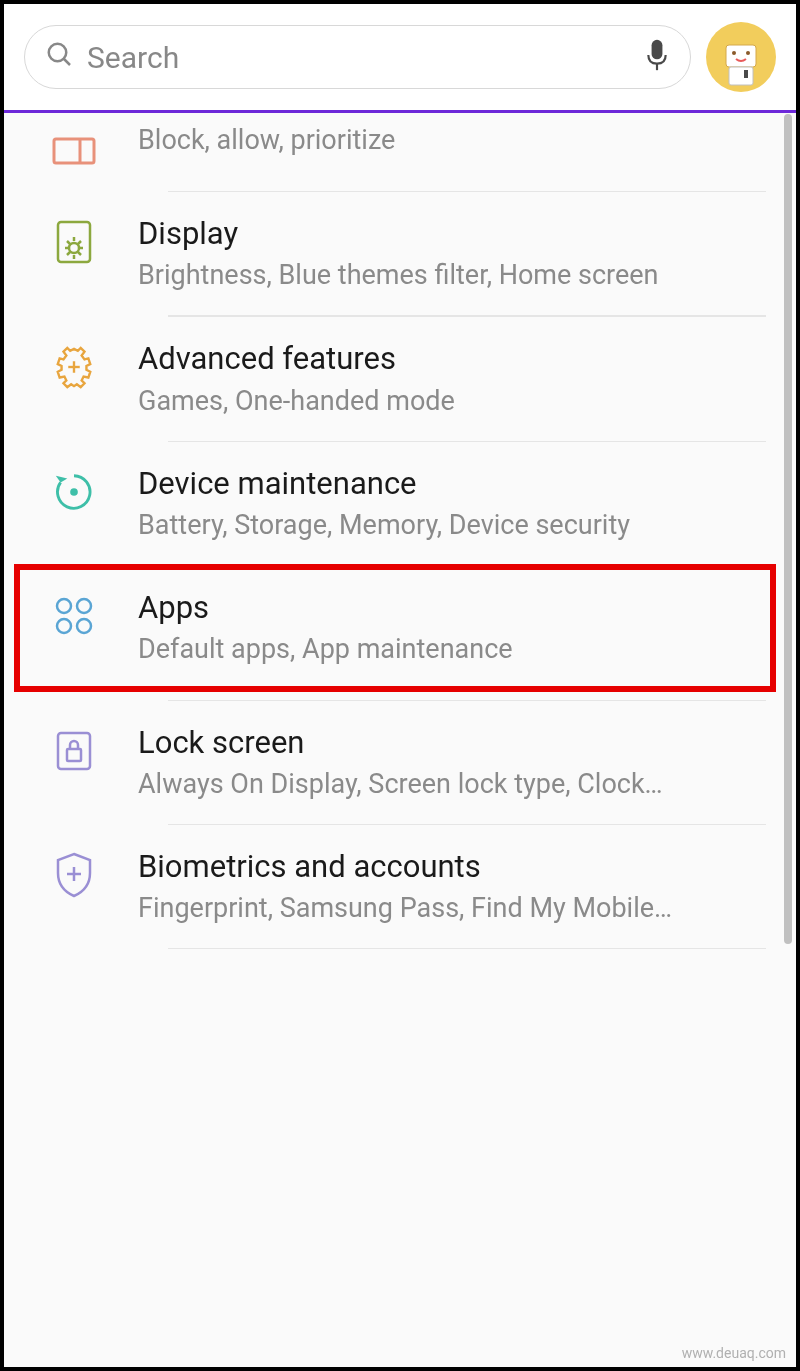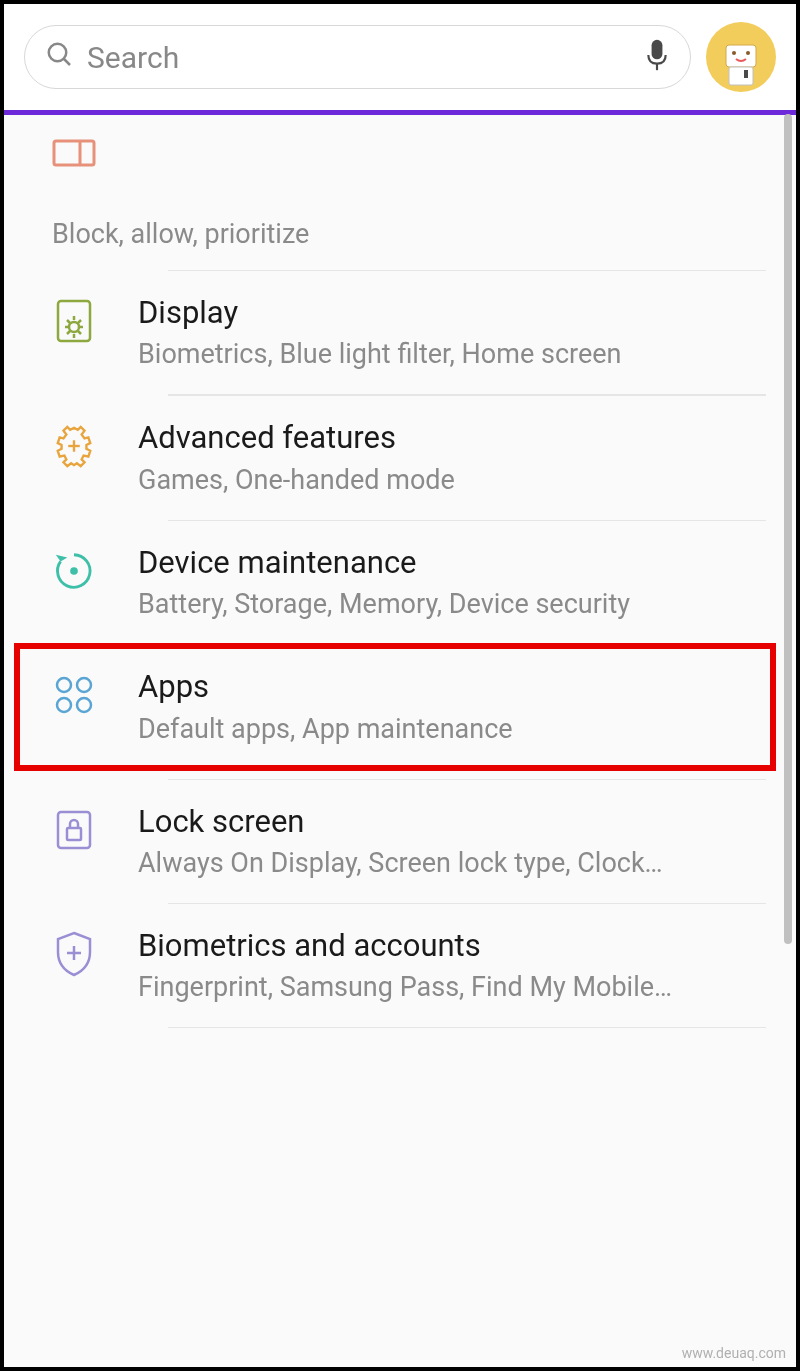--- a/index.html
+++ b/index.html
@@ -21,21 +21,21 @@
       height: 1371px;
       position: relative;
       background: #fafafa;
     }
     .header {
       background: #fff;
       padding: 18px 20px 18px 20px;
       display: flex;
       align-items: center;
       gap: 15px;
-      border-bottom: 5px solid #6d28d9;
+      border-bottom: 3px solid #6d28d9;
     }
     .search-bar {
       flex: 1;
       height: 64px;
       border: 1px solid #d8d8d8;
       border-radius: 32px;
       display: flex;
       align-items: center;
       padding: 0 20px;
       gap: 12px;
@@ -80,21 +80,20 @@
     .list-item {
       display: flex;
       padding: 22px 30px 22px 48px;
       gap: 42px;
       align-items: flex-start;
       position: relative;
     }
     .list-item.first-partial {
       padding-top: 10px;
       padding-bottom: 18px;
-      flex-direction: column;
     }
     .item-icon {
       width: 44px;
       height: 44px;
       flex-shrink: 0;
       display: flex;
       align-items: center;
       justify-content: center;
       margin-top: 6px;
     }
@@ -204,21 +203,21 @@
           <line x1="11" y1="28" x2="15" y2="28"></line>
             <line x1="25" y1="28" x2="29" y2="28"></line>
           <line x1="13" y1="21" x2="16" y2="24"></line>
             <line x1="24" y1="24" x2="27" y2="21"></line>
           <line x1="13" y1="35" x2="16" y2="32"></line>
             <line x1="24" y1="32" x2="27" y2="35"></line>
         </svg>
       </div>
       <div class="item-text">
         <div class="item-title">Display</div>
-        <div class="item-subtitle">Biometrics, Blue light filter, Home screen</div>
+        <div class="item-subtitle">Brightness, Blue themes filter, Home screen</div>
       </div>
     </div>
     <div class="divider"></div>
 
     <div class="divider"></div>
 
     <div class="list-item">
       <div class="item-icon">
         <svg width="46" height="46" viewBox="0 0 46 46" fill="none" stroke="#e8a53e" stroke-width="2.5">
           <path d="M23 4 L27 6 L30 3 L34 7 L31 11 L34 15 L38 14 L40 20 L36 22 L36 26 L40 28 L38 34 L33 33 L31 37 L34 40 L30 44 L26 41 L23 43 L20 41 L16 44 L12 40 L15 37 L13 33 L8 34 L6 28 L10 26 L10 22 L6 20 L8 14 L12 15 L15 11 L12 7 L16 3 L19 6 Z"></path>

